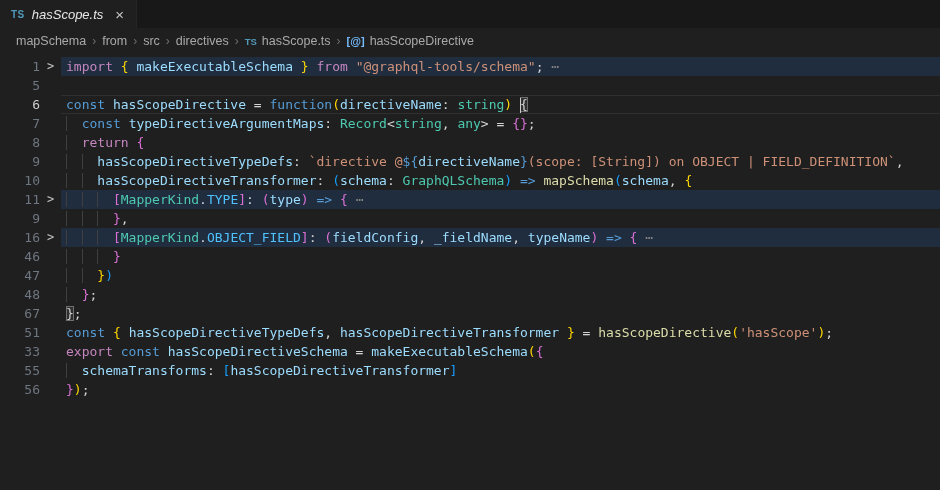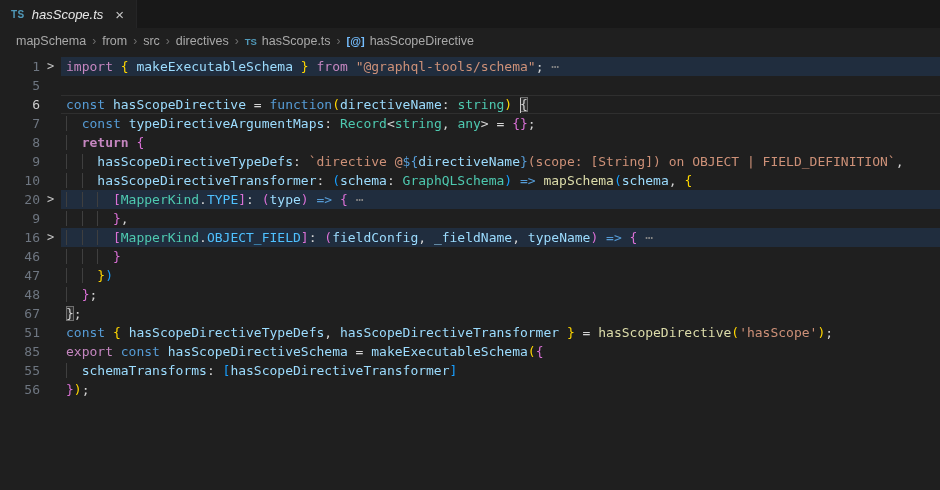--- a/index.html
+++ b/index.html
@@ -157,34 +157,34 @@
       <span class="code"><span class="tk-k2" style="color: rgb(86, 156, 214);">const</span><span class="tk-p" style="color: rgb(212, 212, 212);"> </span><span class="tk-v" style="color: rgb(156, 220, 254);">hasScopeDirective</span><span class="tk-p" style="color: rgb(212, 212, 212);"> = </span><span class="tk-k2" style="color: rgb(86, 156, 214);">function</span><span class="tk-b1" style="color: rgb(255, 215, 0);">(</span><span class="tk-v" style="color: rgb(156, 220, 254);">directiveName</span><span class="tk-p" style="color: rgb(212, 212, 212);">: </span><span class="tk-t" style="color: rgb(78, 201, 176);">string</span><span class="tk-b1" style="color: rgb(255, 215, 0);">)</span><span class="tk-p" style="color: rgb(212, 212, 212);"> </span><span class="cursor"></span><span class="tk-bm" style="color: rgb(212, 212, 212);">{</span></span>
     </div>
     <div class="line">
       <span class="num">7</span>
       <span class="fold"></span>
       <span class="code"><span class="guide">  </span><span class="tk-k2" style="color: rgb(86, 156, 214);">const</span><span class="tk-p" style="color: rgb(212, 212, 212);"> </span><span class="tk-v" style="color: rgb(156, 220, 254);">typeDirectiveArgumentMaps</span><span class="tk-p" style="color: rgb(212, 212, 212);">: </span><span class="tk-t" style="color: rgb(78, 201, 176);">Record</span><span class="tk-p" style="color: rgb(212, 212, 212);">&lt;</span><span class="tk-t" style="color: rgb(78, 201, 176);">string</span><span class="tk-p" style="color: rgb(212, 212, 212);">, </span><span class="tk-t" style="color: rgb(78, 201, 176);">any</span><span class="tk-p" style="color: rgb(212, 212, 212);">&gt; = </span><span class="tk-b2" style="color: rgb(218, 112, 214);">{}</span><span class="tk-p" style="color: rgb(212, 212, 212);">;</span></span>
     </div>
     <div class="line">
       <span class="num">8</span>
       <span class="fold"></span>
-      <span class="code"><span class="guide">  </span><span class="tk-k1" style="color: rgb(197, 134, 192); font-weight: bold;">return</span><span class="tk-p" style="color: rgb(212, 212, 212);"> </span><span class="tk-b2" style="color: rgb(218, 112, 214);">{</span></span>
+      <span class="code"><span class="guide">  </span><span class="tk-k1" style="color: rgb(197, 134, 192);">return</span><span class="tk-p" style="color: rgb(212, 212, 212);"> </span><span class="tk-b2" style="color: rgb(218, 112, 214);">{</span></span>
     </div>
     <div class="line">
       <span class="num">9</span>
       <span class="fold"></span>
       <span class="code"><span class="guide">  </span><span class="guide">  </span><span class="tk-v" style="color: rgb(156, 220, 254);">hasScopeDirectiveTypeDefs</span><span class="tk-p" style="color: rgb(212, 212, 212);">: </span><span class="tk-s" style="color: rgb(206, 145, 120);">`directive @</span><span class="tk-k2" style="color: rgb(86, 156, 214);">${</span><span class="tk-v" style="color: rgb(156, 220, 254);">directiveName</span><span class="tk-k2" style="color: rgb(86, 156, 214);">}</span><span class="tk-s" style="color: rgb(206, 145, 120);">(scope: [String]) on OBJECT | FIELD_DEFINITION`</span><span class="tk-p" style="color: rgb(212, 212, 212);">,</span></span>
     </div>
     <div class="line">
       <span class="num">10</span>
       <span class="fold"></span>
       <span class="code"><span class="guide">  </span><span class="guide">  </span><span class="tk-v" style="color: rgb(156, 220, 254);">hasScopeDirectiveTransformer</span><span class="tk-p" style="color: rgb(212, 212, 212);">: </span><span class="tk-b3" style="color: rgb(23, 159, 255);">(</span><span class="tk-v" style="color: rgb(156, 220, 254);">schema</span><span class="tk-p" style="color: rgb(212, 212, 212);">: </span><span class="tk-t" style="color: rgb(78, 201, 176);">GraphQLSchema</span><span class="tk-b3" style="color: rgb(23, 159, 255);">)</span><span class="tk-p" style="color: rgb(212, 212, 212);"> </span><span class="tk-k2" style="color: rgb(86, 156, 214);">=&gt;</span><span class="tk-p" style="color: rgb(212, 212, 212);"> </span><span class="tk-f" style="color: rgb(220, 220, 170);">mapSchema</span><span class="tk-b3" style="color: rgb(23, 159, 255);">(</span><span class="tk-v" style="color: rgb(156, 220, 254);">schema</span><span class="tk-p" style="color: rgb(212, 212, 212);">, </span><span class="tk-b1" style="color: rgb(255, 215, 0);">{</span></span>
     </div>
     <div class="line fold-hl">
-      <span class="num">20</span>
+      <span class="num">11</span>
       <span class="fold">&gt;</span>
       <span class="code"><span class="guide">  </span><span class="guide">  </span><span class="guide">  </span><span class="tk-b2" style="color: rgb(218, 112, 214);">[</span><span class="tk-t" style="color: rgb(78, 201, 176);">MapperKind</span><span class="tk-p" style="color: rgb(212, 212, 212);">.</span><span class="tk-c" style="color: rgb(79, 193, 255);">TYPE</span><span class="tk-b2" style="color: rgb(218, 112, 214);">]</span><span class="tk-p" style="color: rgb(212, 212, 212);">: </span><span class="tk-b2" style="color: rgb(218, 112, 214);">(</span><span class="tk-v" style="color: rgb(156, 220, 254);">type</span><span class="tk-b2" style="color: rgb(218, 112, 214);">)</span><span class="tk-p" style="color: rgb(212, 212, 212);"> </span><span class="tk-k2" style="color: rgb(86, 156, 214);">=&gt;</span><span class="tk-p" style="color: rgb(212, 212, 212);"> </span><span class="tk-b2" style="color: rgb(218, 112, 214);">{</span><span class="tk-p" style="color: rgb(212, 212, 212);"> </span><span class="tk-e" style="color: rgb(132, 132, 132);">⋯</span></span>
     </div>
     <div class="line">
       <span class="num">9</span>
       <span class="fold"></span>
       <span class="code"><span class="guide">  </span><span class="guide">  </span><span class="guide">  </span><span class="tk-b2" style="color: rgb(218, 112, 214);">}</span><span class="tk-p" style="color: rgb(212, 212, 212);">,</span></span>
     </div>
     <div class="line fold-hl">
       <span class="num">16</span>
@@ -210,21 +210,21 @@
       <span class="num">67</span>
       <span class="fold"></span>
       <span class="code"><span class="tk-bm" style="color: rgb(212, 212, 212);">}</span><span class="tk-p" style="color: rgb(212, 212, 212);">;</span></span>
     </div>
     <div class="line">
       <span class="num">51</span>
       <span class="fold"></span>
       <span class="code"><span class="tk-k2" style="color: rgb(86, 156, 214);">const</span><span class="tk-p" style="color: rgb(212, 212, 212);"> </span><span class="tk-b1" style="color: rgb(255, 215, 0);">{</span><span class="tk-p" style="color: rgb(212, 212, 212);"> </span><span class="tk-v" style="color: rgb(156, 220, 254);">hasScopeDirectiveTypeDefs</span><span class="tk-p" style="color: rgb(212, 212, 212);">, </span><span class="tk-v" style="color: rgb(156, 220, 254);">hasScopeDirectiveTransformer</span><span class="tk-p" style="color: rgb(212, 212, 212);"> </span><span class="tk-b1" style="color: rgb(255, 215, 0);">}</span><span class="tk-p" style="color: rgb(212, 212, 212);"> = </span><span class="tk-f" style="color: rgb(220, 220, 170);">hasScopeDirective</span><span class="tk-b1" style="color: rgb(255, 215, 0);">(</span><span class="tk-s" style="color: rgb(206, 145, 120);">'hasScope'</span><span class="tk-b1" style="color: rgb(255, 215, 0);">)</span><span class="tk-p" style="color: rgb(212, 212, 212);">;</span></span>
     </div>
     <div class="line">
-      <span class="num">85</span>
+      <span class="num">33</span>
       <span class="fold"></span>
       <span class="code"><span class="tk-k1" style="color: rgb(197, 134, 192);">export</span><span class="tk-p" style="color: rgb(212, 212, 212);"> </span><span class="tk-k2" style="color: rgb(86, 156, 214);">const</span><span class="tk-p" style="color: rgb(212, 212, 212);"> </span><span class="tk-v" style="color: rgb(156, 220, 254);">hasScopeDirectiveSchema</span><span class="tk-p" style="color: rgb(212, 212, 212);"> = </span><span class="tk-v" style="color: rgb(156, 220, 254);">makeExecutableSchema</span><span class="tk-b1" style="color: rgb(255, 215, 0);">(</span><span class="tk-b2" style="color: rgb(218, 112, 214);">{</span></span>
     </div>
     <div class="line">
       <span class="num">55</span>
       <span class="fold"></span>
       <span class="code"><span class="guide">  </span><span class="tk-v" style="color: rgb(156, 220, 254);">schemaTransforms</span><span class="tk-p" style="color: rgb(212, 212, 212);">: </span><span class="tk-b3" style="color: rgb(23, 159, 255);">[</span><span class="tk-v" style="color: rgb(156, 220, 254);">hasScopeDirectiveTransformer</span><span class="tk-b3" style="color: rgb(23, 159, 255);">]</span></span>
     </div>
     <div class="line">
       <span class="num">56</span>

